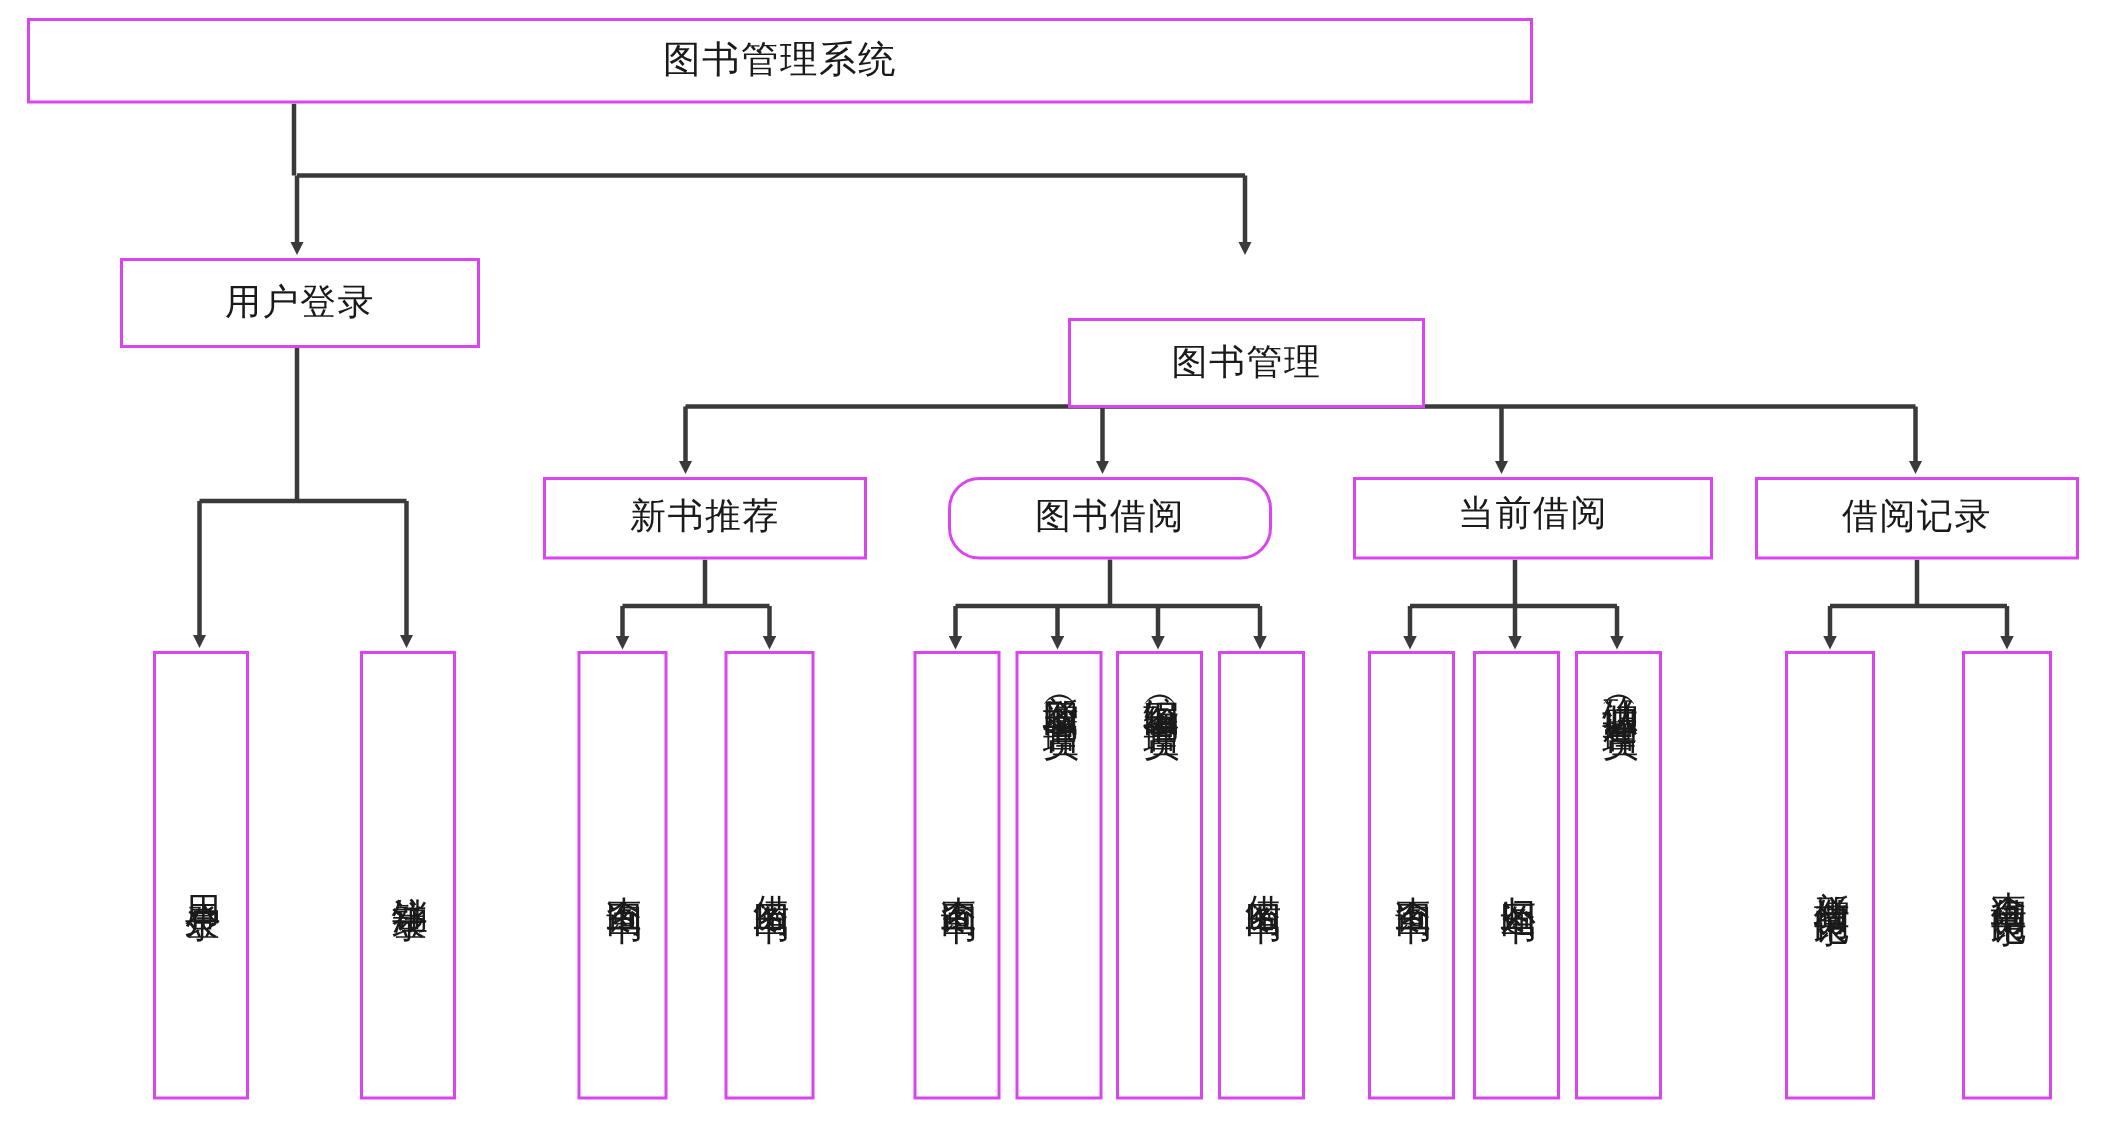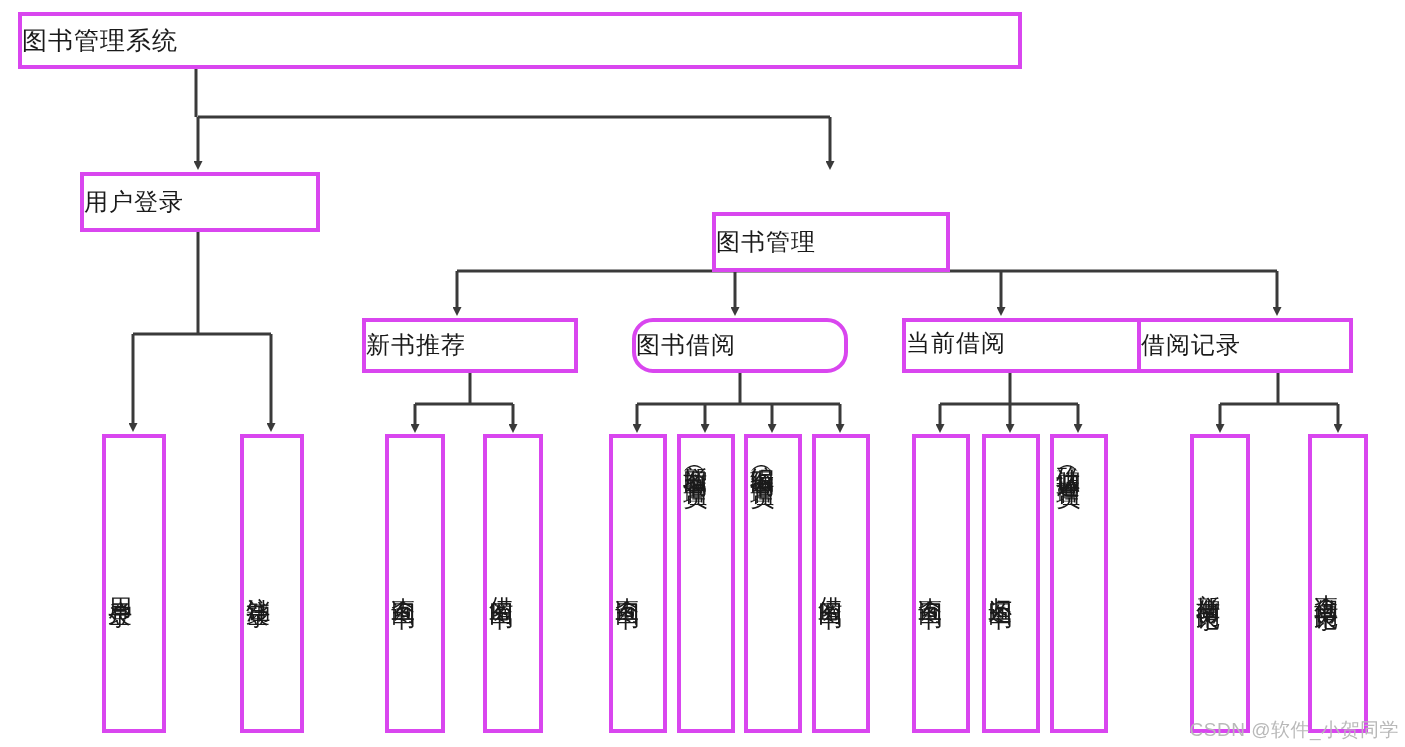--- a/index.html
+++ b/index.html
@@ -23,24 +23,24 @@
     left: 0;
     top: 0;
     width: 1405px;
     height: 747px;
     pointer-events: none;
   }
   .node {
     position: absolute;
     box-sizing: border-box;
     background: #ffffff;
-    border: 4px solid #d946ef;
+    border: 2px solid #d946ef;
     display: flex;
     align-items: center;
-    justify-content: flex-start;
+    justify-content: center;
     color: #1a1a1a;
     line-height: 1.18;
   }
   .node.root {
     font-size: 25px;
   }
   .node.level2 {
     font-size: 24px;
   }
   .node.leaf {
@@ -143,21 +143,21 @@
 
   <div class="node level2" style="left:362px; top:318px; width:216px; height:55px;">
     <span class="htext">新书推荐</span>
   </div>
   <div class="node level2" style="left:632px; top:318px; width:216px; height:55px;border-radius:21px;">
     <span class="htext">图书借阅</span>
   </div>
   <div class="node level2" style="left:902px; top:318px; width:240px; height:55px;font-family:Liberation Mono, monospace;">
     <span class="htext">当前借阅</span>
   </div>
-  <div class="node level2" style="left:1137px; top:318px; width:216px; height:55px;">
+  <div class="node level2" style="left:1170px; top:318px; width:216px; height:55px;">
     <span class="htext">借阅记录</span>
   </div>
 
   <div class="node leaf centered" style="left:102px; top:434px; width:64px; height:299px;">
     <span class="vtext">用户登录</span>
   </div>
   <div class="node leaf centered" style="left:240px; top:434px; width:64px; height:299px;">
     <span class="vtext">注销登录</span>
   </div>
 
@@ -191,15 +191,14 @@
     <span class="vtext">确认归还（管理员）</span>
   </div>
 
   <div class="node leaf centered" style="left:1190px; top:434px; width:60px; height:299px;">
     <span class="vtext">新增借阅记录</span>
   </div>
   <div class="node leaf centered" style="left:1308px; top:434px; width:60px; height:299px;">
     <span class="vtext">查询借阅记录</span>
   </div>
 
-  <div id="watermark">CSDN @软件_小贺同学</div>
 
 </div>
 
 </body></html>

